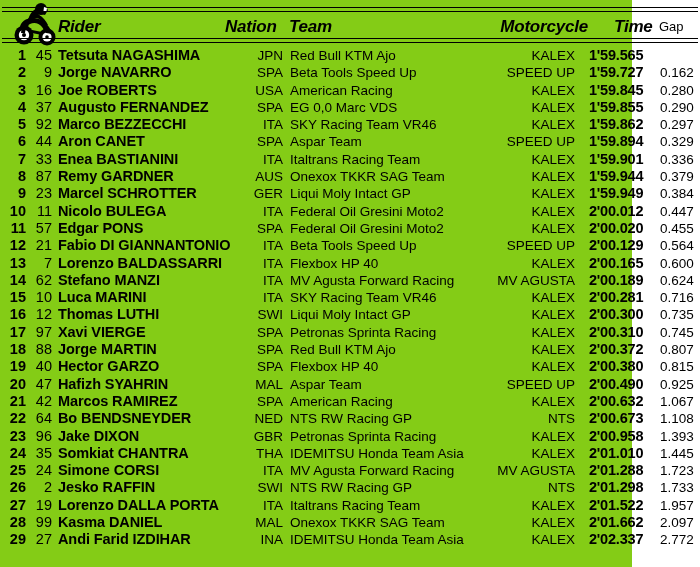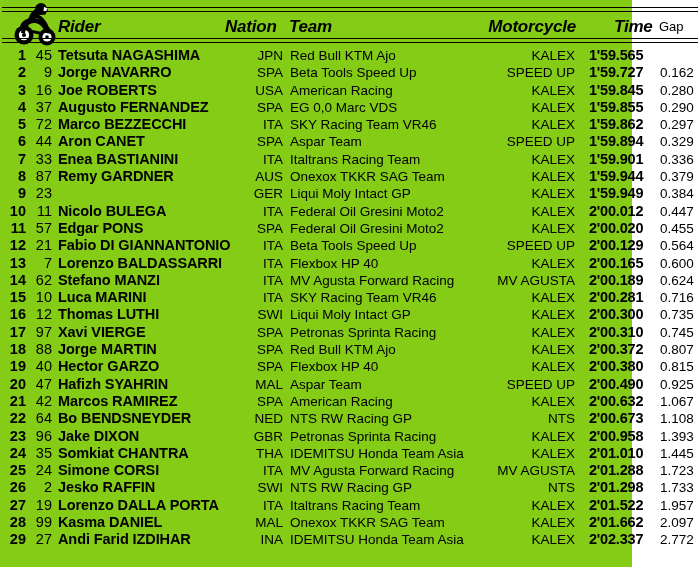--- a/index.html
+++ b/index.html
@@ -50,21 +50,21 @@
     font-weight: bold;
     font-size: 17px;
     letter-spacing: -0.2px;
     white-space: nowrap;
     line-height: 1;
     top: 18px;
   }
   .hdr-rider      { left: 58px; }
   .hdr-nation     { left: 225px; }
   .hdr-team       { left: 289px; }
-  .hdr-motorcycle { right: 124px; margin-left: 20px; }
+  .hdr-motorcycle { right: 112px; margin-left: 20px; }
   .hdr-time       { left: 586px; margin-left: 28px; }
   .hdr-gap {
     position: absolute;
     left: 659px;
     top: 20px;
     font-style: normal;
     font-weight: normal;
     font-size: 13px;
     line-height: 1;
     white-space: nowrap;
@@ -238,21 +238,21 @@
         <div class="cell c-num">37</div>
         <div class="cell c-rider">Augusto FERNANDEZ</div>
         <div class="cell c-nation">SPA</div>
         <div class="cell c-team">EG 0,0 Marc VDS</div>
         <div class="cell c-bike">KALEX</div>
         <div class="cell c-time">1'59.855</div>
         <div class="cell c-gap">0.290</div>
       </div>
       <div class="row">
         <div class="cell c-pos">5</div>
-        <div class="cell c-num">72</div>
+        <div class="cell c-num">92</div>
         <div class="cell c-rider">Marco BEZZECCHI</div>
         <div class="cell c-nation">ITA</div>
         <div class="cell c-team">SKY Racing Team VR46</div>
         <div class="cell c-bike">KALEX</div>
         <div class="cell c-time">1'59.862</div>
         <div class="cell c-gap">0.297</div>
       </div>
       <div class="row">
         <div class="cell c-pos">6</div>
         <div class="cell c-num">44</div>
@@ -279,20 +279,21 @@
         <div class="cell c-rider">Remy GARDNER</div>
         <div class="cell c-nation">AUS</div>
         <div class="cell c-team">Onexox TKKR SAG Team</div>
         <div class="cell c-bike">KALEX</div>
         <div class="cell c-time">1'59.944</div>
         <div class="cell c-gap">0.379</div>
       </div>
       <div class="row">
         <div class="cell c-pos">9</div>
         <div class="cell c-num">23</div>
+        <div class="cell c-rider">Marcel SCHROTTER</div>
         <div class="cell c-nation">GER</div>
         <div class="cell c-team">Liqui Moly Intact GP</div>
         <div class="cell c-bike">KALEX</div>
         <div class="cell c-time">1'59.949</div>
         <div class="cell c-gap">0.384</div>
       </div>
       <div class="row">
         <div class="cell c-pos">10</div>
         <div class="cell c-num">11</div>
         <div class="cell c-rider">Nicolo BULEGA</div>

